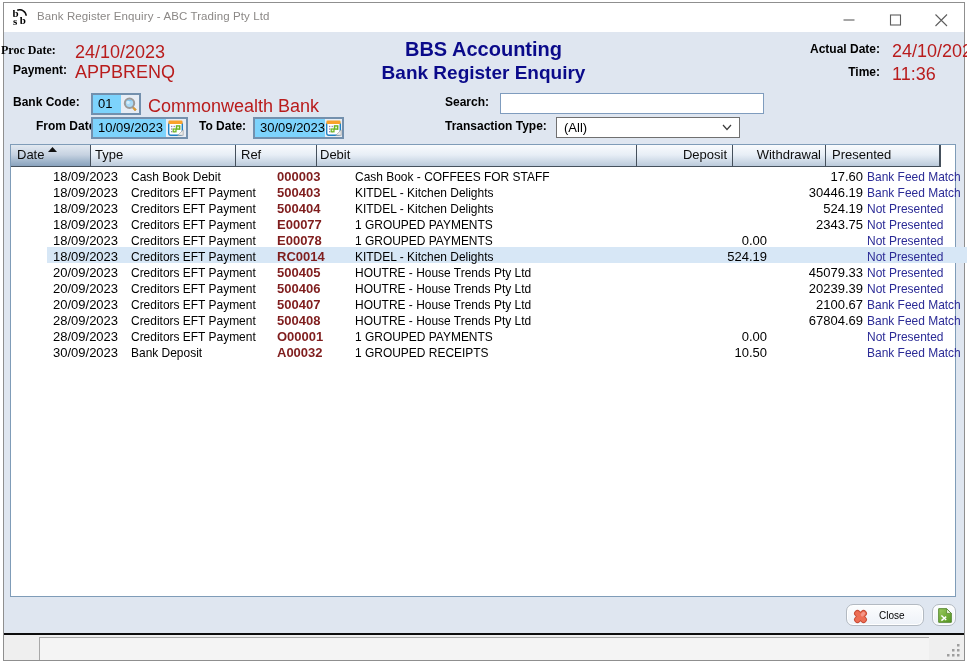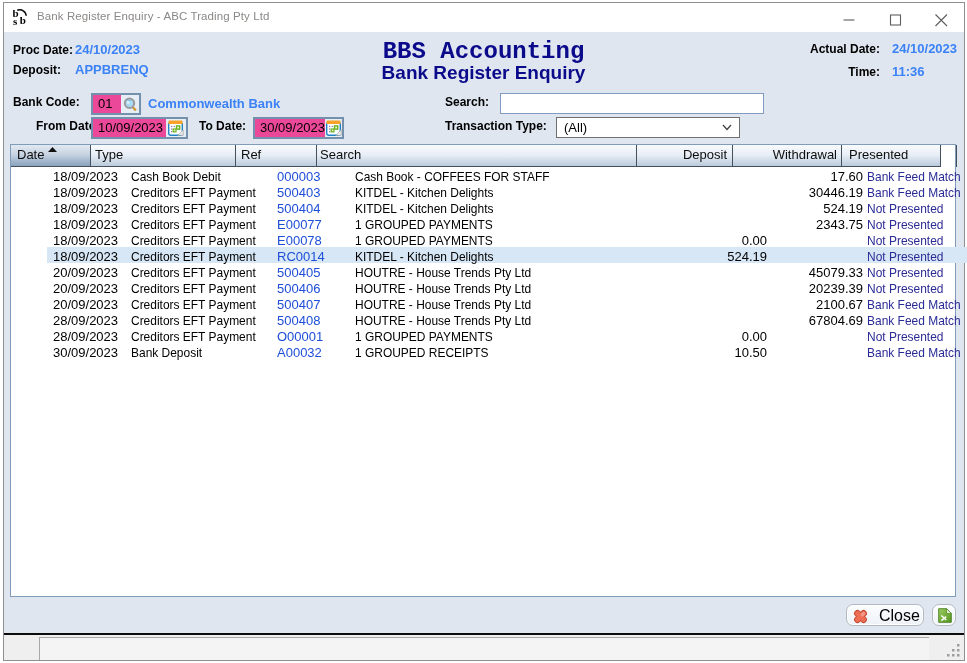--- a/index.html
+++ b/index.html
@@ -4,38 +4,38 @@
 * { margin:0; padding:0; box-sizing:border-box; }
 html,body { width:967px; height:663px; background:#fff; font-family:"Liberation Sans",sans-serif; overflow:hidden; }
 body { position:relative; }
 .win { position:absolute; left:3px; top:2px; width:962px; height:659px; border:1px solid #8f8f8f; background:#fff; }
 .titlebar { position:absolute; left:4px; top:3px; width:960px; height:29px; background:#fff; }
 .ticon { position:absolute; left:9px; top:5.5px; }
 .ttext { position:absolute; left:33px; top:0; height:29px; line-height:27px; font-size:11.5px; letter-spacing:0.1px; color:#8b8886; }
 .wbtn { position:absolute; top:0; width:46px; height:29px; }
 .client { position:absolute; left:4px; top:32px; width:960px; height:601px; background:#dfe6f0; }
 .lbl { position:absolute; font-size:12px; font-weight:bold; color:#000; }
-.val { position:absolute; font-size:13px; color:#3b82f6;font-weight:bold; }
+.val { position:absolute; font-size:18px; color:#b91c1c; }
 .bigtitle { position:absolute; left:0; width:967px; text-align:center; font-weight:bold; color:#0a0a8a; }
-.inp { position:absolute; background:#ec4899; border:2px solid #7390ad; }
+.inp { position:absolute; background:#7dd3fc; border:2px solid #7390ad; }
 .inp .txt { position:absolute; left:5px; top:0; font-size:13px; line-height:18px; color:#000; white-space:nowrap; }
 .iconbox { position:absolute; right:0; top:0; bottom:0; width:18px; background:#e7edf5; display:flex; align-items:center; justify-content:center; }
 .combo { position:absolute; background:#fff; border:1px solid #707070; }
 .grid { position:absolute; left:10px; top:144px; width:946px; height:453px; border:1px solid #7f9cb8; background:#fff; }
 .ghead { position:absolute; left:11px; top:145px; width:930px; height:22px;
   background:linear-gradient(to bottom,#f9fbfd 0%,#e7eef6 45%,#cdd9e6 75%,#b7c7d9 100%); }
 .hcell { position:absolute; top:0; height:22px; border-right:1px solid #45505c; font-size:13px; color:#0d0d0d; line-height:19px; }
 .hsorted { background:linear-gradient(to bottom,#e2e9f1 0%,#c6d2e1 45%,#a0b5cb 75%,#859fbb 100%); }
 .ghead .bline { position:absolute; left:0; right:0; bottom:0; height:1px; background:#45505c; }
 .row { position:absolute; left:11px; width:921px; height:16px; font-size:13px; line-height:19px; color:#000; white-space:nowrap;margin-left:36px; }
 .row.hl { background:#d7e7f6; }
 .row span { position:absolute; top:0; height:16px; }
 .c-date { left:6px; }
 .c-type { left:84px; transform:scaleX(0.92); transform-origin:0 0; }
-.c-ref  { left:230px; color:#1d4ed8; }
+.c-ref  { left:230px; color:#7f1d1d;font-weight:bold; }
 .c-det  { left:308px; transform:scaleX(0.92); transform-origin:0 0; }
 .c-dep  { left:530px; width:190px; text-align:right; }
 .c-wdr  { left:630px; width:186px; text-align:right; }
 .c-pres { left:820px; color:#2b2b96; transform:scaleX(0.92); transform-origin:0 0; }
 .blackline { position:absolute; left:4px; top:633px; width:960px; height:2px; background:#0c0c0c; }
 .statusbar { position:absolute; left:4px; top:635px; width:960px; height:25px; background:#efefef; }
 .spanel { position:absolute; left:35px; top:2px; width:890px; height:23px; background:#f4f4f4; border-left:1px solid #a8a8a8; border-top:1px solid #a8a8a8; }
 .btn { position:absolute; border:1px solid #b3bac2; border-radius:7px; background:linear-gradient(to bottom,#fcfdfe,#eef2f8); box-shadow:inset 0 0 0 1px #ffffff; }
 </style></head>
 <body>
@@ -53,26 +53,26 @@
     </svg>
   <svg class="wbtn" style="right:46px" viewBox="0 0 46 29">
       <rect x="18.5" y="12" width="10" height="10" fill="none" stroke="#5e5e5e" stroke-width="1.1"></rect>
     </svg>
   <svg class="wbtn" style="right:0px" viewBox="0 0 46 29">
       <path d="M17.5,11.5 L29,23 M29,11.5 L17.5,23" stroke="#5e5e5e" stroke-width="1.1"></path>
     </svg>
 </div>
 <div class="client"></div>
 
-<div class="lbl" style="left:13px; top:43px;">Proc Date:</div>
+<div class="lbl" style="left:1px; top:43px;font-family:Liberation Serif, serif;">Proc Date:</div>
 <div class="val" style="left:75px; top:42px;">24/10/2023</div>
-<div class="lbl" style="left:13px; top:63px;">Deposit:</div>
+<div class="lbl" style="left:13px; top:63px;">Payment:</div>
 <div class="val" style="left:75px; top:62px;">APPBRENQ</div>
 
-<div class="bigtitle" style="top:38px; font-size:24px;font-family:Liberation Mono, monospace;">BBS Accounting</div>
+<div class="bigtitle" style="top:38px; font-size:20px;">BBS Accounting</div>
 <div class="bigtitle" style="top:62px; font-size:19px;">Bank Register Enquiry</div>
 
 <div class="lbl" style="left:760px; top:42px; width:120px; text-align:right; white-space:nowrap;">Actual Date:</div>
 <div class="val" style="left:892px; top:41px;">24/10/2023</div>
 <div class="lbl" style="left:760px; top:65px; width:120px; text-align:right; white-space:nowrap;">Time:</div>
 <div class="val" style="left:892px; top:64px;">11:36</div>
 
 <div class="lbl" style="left:13px; top:95px;">Bank Code:</div>
 <div class="inp" style="left:91px; top:93px; width:50px; height:22px;">
   <span class="txt">01</span>
@@ -157,29 +157,29 @@
         <path d="M4.5,0 L9,5 L0,5 Z" fill="#111"></path>
       </svg>
   </div>
   <div class="hcell" style="left:81px; width:144px;">
       <span style="position:absolute; left:3px;">Type</span>
     </div>
   <div class="hcell" style="left:226px; width:80px;">
       <span style="position:absolute; left:4px;">Ref</span>
     </div>
   <div class="hcell" style="left:307px; width:319px;">
-      <span style="position:absolute; left:2px;">Search</span>
+      <span style="position:absolute; left:2px;">Debit</span>
     </div>
   <div class="hcell" style="left:627px; width:95px; text-align:right;">
       <span style="position:absolute; right:5px;">Deposit</span>
     </div>
-  <div class="hcell" style="left:723px; width:92px; text-align:right;margin-left:16px;">
+  <div class="hcell" style="left:723px; width:92px; text-align:right;">
       <span style="position:absolute; right:4px;">Withdrawal</span>
     </div>
-  <div class="hcell" style="left:816px; width:113px;margin-left:17px;">
+  <div class="hcell" style="left:816px; width:113px;">
       <span style="position:absolute; left:5px;">Presented</span>
     </div>
   <div class="hcell" style="left:919px; width:11px;"></div>
   <div class="bline"></div>
 </div>
 <div class="row" style="top:167px">
     <span class="c-date">18/09/2023</span>
     <span class="c-type">Cash Book Debit</span>
     <span class="c-ref">000003</span>
     <span class="c-det">Cash Book - COFFEES FOR STAFF</span>
@@ -294,21 +294,21 @@
         <rect x="0.8" y="5.1" width="13.4" height="4.8" rx="2.4"></rect>
         <rect x="5.1" y="0.8" width="4.8" height="13.4" rx="2.4"></rect>
       </g>
       <g fill="#ed6e55">
         <rect x="0.8" y="5.1" width="13.4" height="4.8" rx="2.4"></rect>
         <rect x="5.1" y="0.8" width="4.8" height="13.4" rx="2.4"></rect>
       </g>
       <rect x="5.9" y="1.6" width="3.2" height="5" rx="1.5" fill="#f4988a"></rect>
     </g>
   </svg>
-  <span style="position:absolute; left:32px; top:0; line-height:21px; font-size:16px;">Close</span>
+  <span style="position:absolute; left:32px; top:0; line-height:21px; font-size:10px;">Close</span>
 </div>
 <div class="btn" style="left:932px; top:604px; width:24px; height:22px; border-radius:7px;">
   <svg style="position:absolute; left:5px; top:3px;" width="14" height="15" viewBox="0 0 14 15">
     <defs>
         <linearGradient id="xg" x1="0" y1="0" x2="1" y2="1">
       <stop offset="0" stop-color="#9ccb63"></stop>
           <stop offset="0.5" stop-color="#77b13c"></stop>
           <stop offset="1" stop-color="#569627"></stop>
     </linearGradient>
       </defs>

